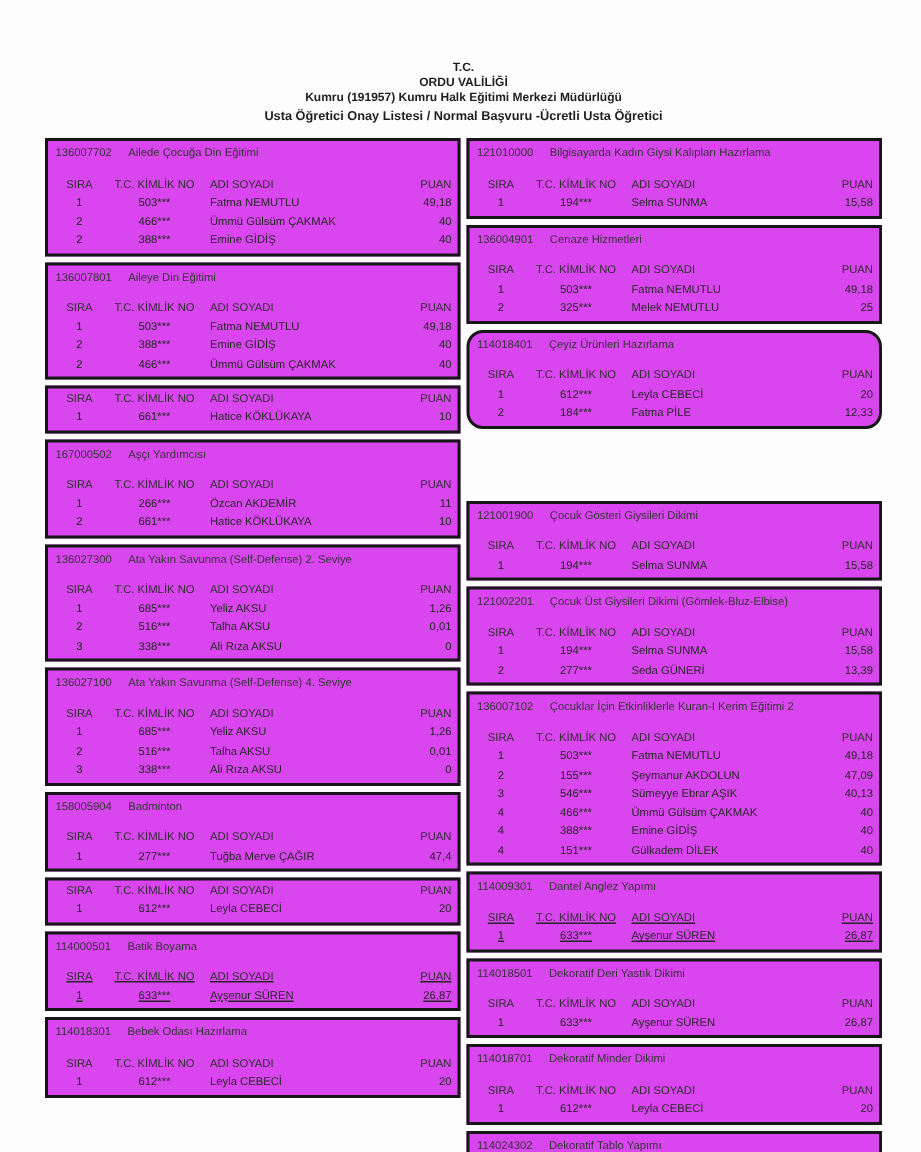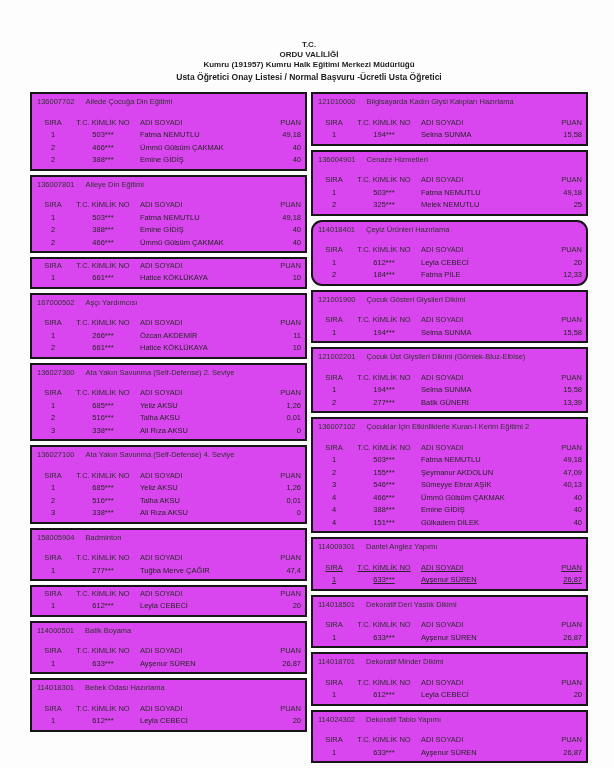--- a/index.html
+++ b/index.html
@@ -235,21 +235,21 @@
             <div class="c-adi">ADI SOYADI</div>
             <div class="c-puan">PUAN</div>
           </div>
           <div class="grid-row data-row">
             <div class="c-sira">1</div>
             <div class="c-kimlik">612***</div>
             <div class="c-adi">Leyla CEBECİ</div>
             <div class="c-puan">20</div>
           </div>
         </div>
-        <div class="course-table" style="border-color: rgb(22, 22, 22);">
+        <div class="course-table" style="border-color: rgb(22, 22, 22); text-decoration: underline;">
           <div class="course-head"><div class="course-code">114000501</div><div class="course-title">Batik Boyama</div></div>
           <div class="grid-row cols-head">
             <div class="c-sira">SIRA</div>
             <div class="c-kimlik">T.C. KİMLİK NO</div>
             <div class="c-adi">ADI SOYADI</div>
             <div class="c-puan">PUAN</div>
           </div>
           <div class="grid-row data-row">
             <div class="c-sira">1</div>
             <div class="c-kimlik">633***</div>
@@ -324,21 +324,21 @@
             <div class="c-adi">Leyla CEBECİ</div>
             <div class="c-puan">20</div>
           </div>
           <div class="grid-row data-row">
             <div class="c-sira">2</div>
             <div class="c-kimlik">184***</div>
             <div class="c-adi">Fatma PİLE</div>
             <div class="c-puan">12,33</div>
           </div>
         </div>
-        <div class="course-table" style="border-color: rgb(22, 22, 22);">
+        <div class="course-table" style="border-color: rgb(22, 22, 22); margin-top: 44px;">
           <div class="course-head"><div class="course-code">121001900</div><div class="course-title">Çocuk Gösteri Giysileri Dikimi</div></div>
           <div class="grid-row cols-head">
             <div class="c-sira">SIRA</div>
             <div class="c-kimlik">T.C. KİMLİK NO</div>
             <div class="c-adi">ADI SOYADI</div>
             <div class="c-puan">PUAN</div>
           </div>
           <div class="grid-row data-row">
             <div class="c-sira">1</div>
             <div class="c-kimlik">194***</div>
@@ -356,21 +356,21 @@
           </div>
           <div class="grid-row data-row">
             <div class="c-sira">1</div>
             <div class="c-kimlik">194***</div>
             <div class="c-adi">Selma SUNMA</div>
             <div class="c-puan">15,58</div>
           </div>
           <div class="grid-row data-row">
             <div class="c-sira">2</div>
             <div class="c-kimlik">277***</div>
-            <div class="c-adi">Batik GÜNERİ</div>
+            <div class="c-adi">Seda GÜNERİ</div>
             <div class="c-puan">13,39</div>
           </div>
         </div>
         <div class="course-table" style="border-color: rgb(22, 22, 22);">
           <div class="course-head"><div class="course-code">136007102</div><div class="course-title">Çocuklar İçin Etkinliklerle Kuran-I Kerim Eğitimi 2</div></div>
           <div class="grid-row cols-head">
             <div class="c-sira">SIRA</div>
             <div class="c-kimlik">T.C. KİMLİK NO</div>
             <div class="c-adi">ADI SOYADI</div>
             <div class="c-puan">PUAN</div>

